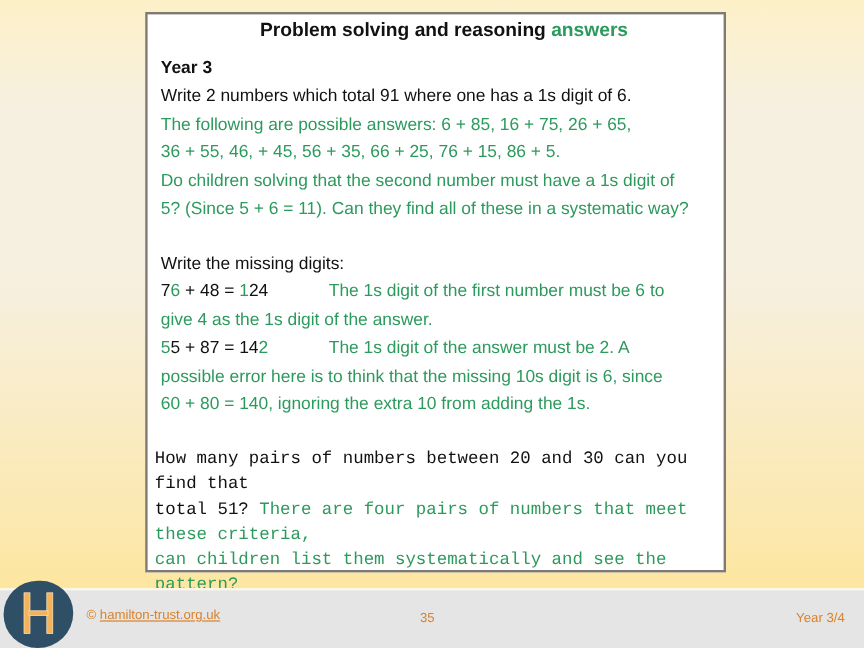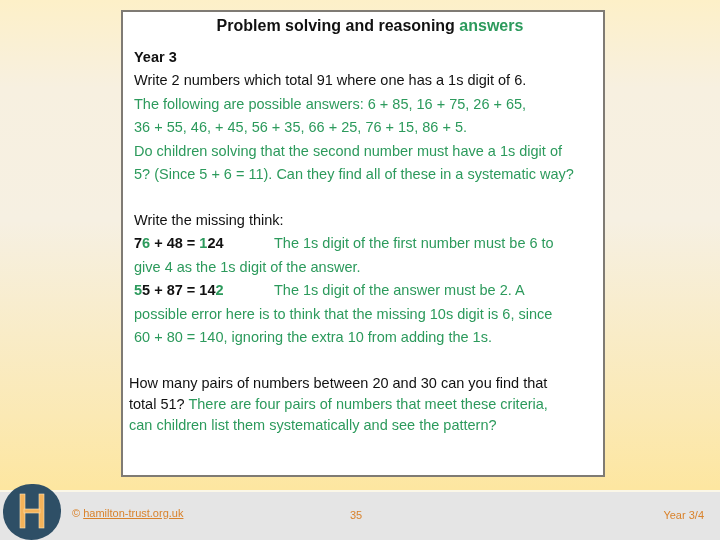--- a/index.html
+++ b/index.html
@@ -21,23 +21,23 @@
     }
     .title {
       position:absolute; left:14px; right:0; top:5px; text-align:center;
       font-weight:bold; font-size:16px; color:#111;
     }
     .green { color:#2c9a5c; }
     .block {
       position:absolute; left:11px; right:10px; font-size:14.5px; line-height:23.4px; color:#111;
     }
     .block p { margin:0; }
-    .b3 { left:6px; line-height:21px; }
+    .b3 { left:6px; line-height:21px;font-family:Liberation Mono, monospace; }
     .heading { font-weight:bold; }
-    .eq { display:inline-block; width:140px;font-weight:bold; }
+    .eq { display:inline-block; width:140px; }
     .logo {
       position:absolute; left:3px; top:484px; width:58px; height:56px;
       border-radius:50% 48% 52% 50%; background:#2e4f66;
     }
     .logo .h {
       position:absolute; left:16px; top:9px; width:26px; height:36px;
     }
     .copy {
       position:absolute; left:72px; top:507px; font-size:11px; color:#d9822b;text-align:right;
     }
@@ -62,21 +62,21 @@
   <div class="block" style="top:34px;">
     <p class="heading">Year 3</p>
     <p>Write 2 numbers which total 91 where one has a 1s digit of 6.</p>
     <p class="green">The following are possible answers: 6 + 85, 16 + 75, 26 + 65,</p>
     <p class="green">36 + 55, 46, + 45, 56 + 35, 66 + 25, 76 + 15, 86 + 5.</p>
     <p class="green">Do children solving that the second number must have a 1s digit of</p>
     <p class="green">5? (Since 5 + 6 = 11). Can they find all of these in a systematic way?</p>
   </div>
 
   <div class="block" style="top:197px;">
-    <p>Write the missing think:</p>
+    <p>Write the missing digits:</p>
     <p>
       <span class="eq"><span>7</span><span class="green">6</span><span> + 48 = </span><span class="green">1</span><span>24</span></span><span class="green">The 1s digit of the first number must be 6 to</span>
     </p>
     <p class="green">give 4 as the 1s digit of the answer.</p>
     <p>
       <span class="eq"><span class="green">5</span><span>5 + 87 = 14</span><span class="green">2</span></span><span class="green">The 1s digit of the answer must be 2. A</span>
     </p>
     <p class="green">possible error here is to think that the missing 10s digit is 6, since</p>
     <p class="green">60 + 80 = 140, ignoring the extra 10 from adding the 1s.</p>
   </div>

